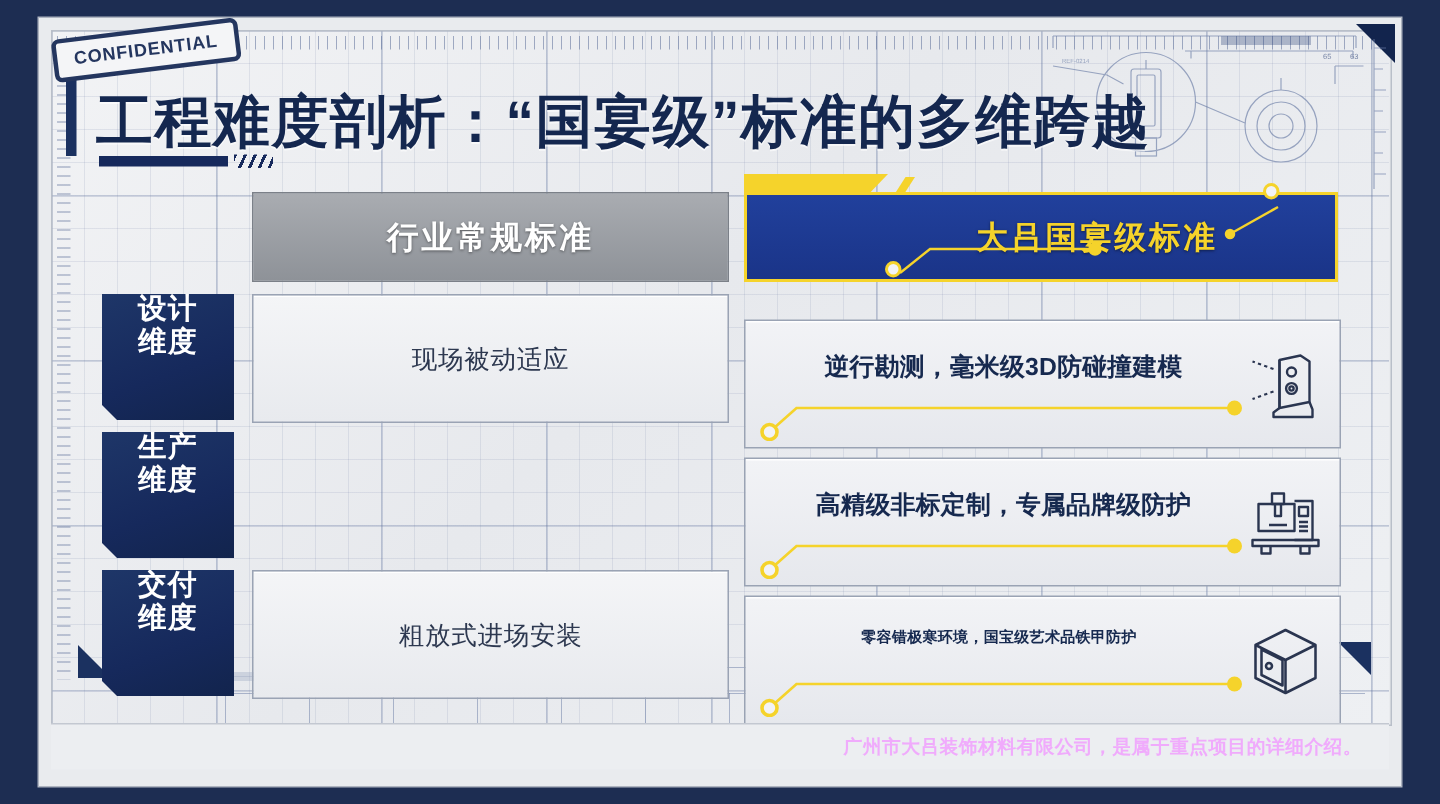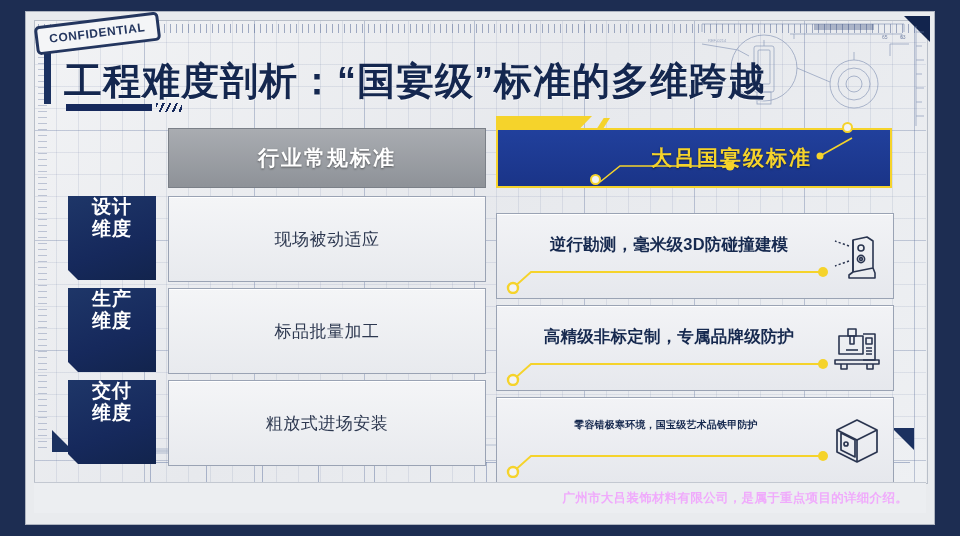--- a/index.html
+++ b/index.html
@@ -301,21 +301,20 @@
       </div>
     </div>
 
     <div class="row r2">
       <div class="dim-tag">
         <div>
           <b>生产</b>
           <b>维度</b>
         </div>
       </div>
-      <div class="cell-mid">标品批量加工</div>
       <div class="cell-right">
         <div class="txt">高精级非标定制，专属品牌级防护</div>
         <svg class="lead" viewBox="0 0 334 36">
           <path d="M10 30 L28 14 L320 14" fill="none" stroke="#f5d32b" stroke-width="1.8"></path>
           <circle cx="320" cy="14" r="5" fill="#f5d32b"></circle>
           <circle cx="10" cy="30" r="5" fill="#f2f3f6" stroke="#f5d32b" stroke-width="2.4"></circle>
         </svg>
         <svg class="icon" viewBox="0 0 56 56">
           <g fill="none" stroke="#2a3550" stroke-width="1.6" stroke-linejoin="round">
             <path d="M10 16 H34 V34 H10 Z"></path>

